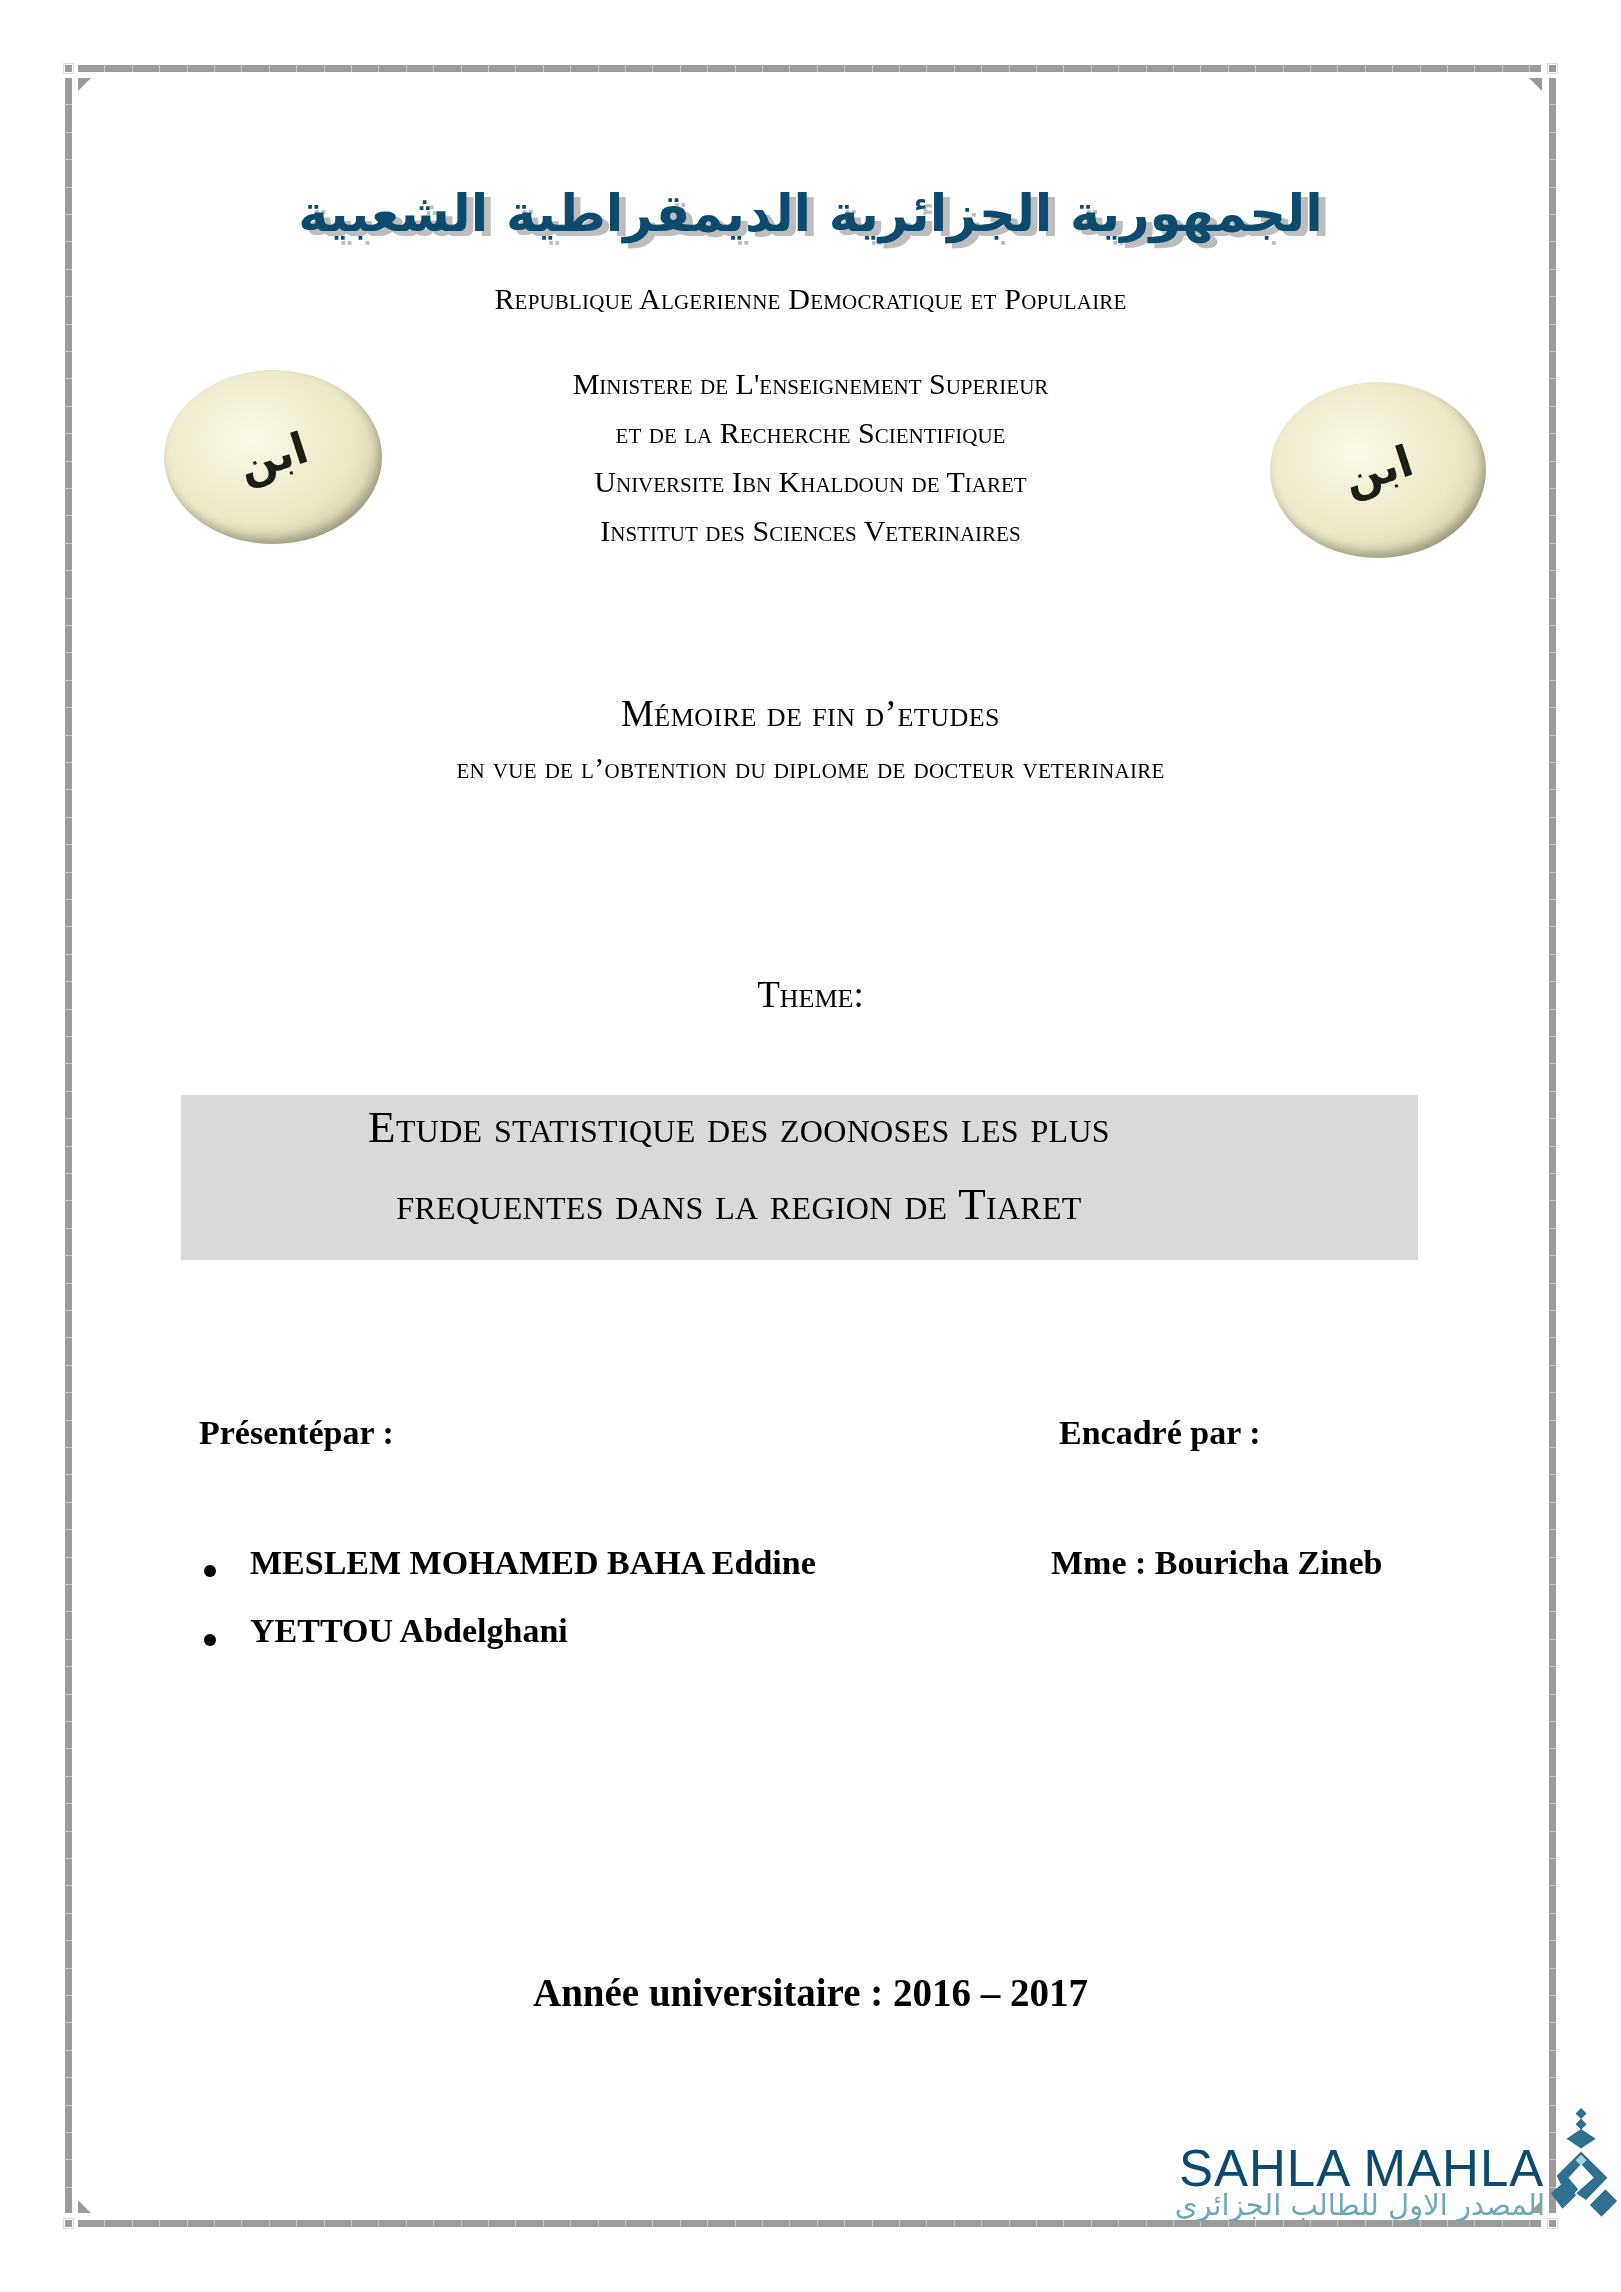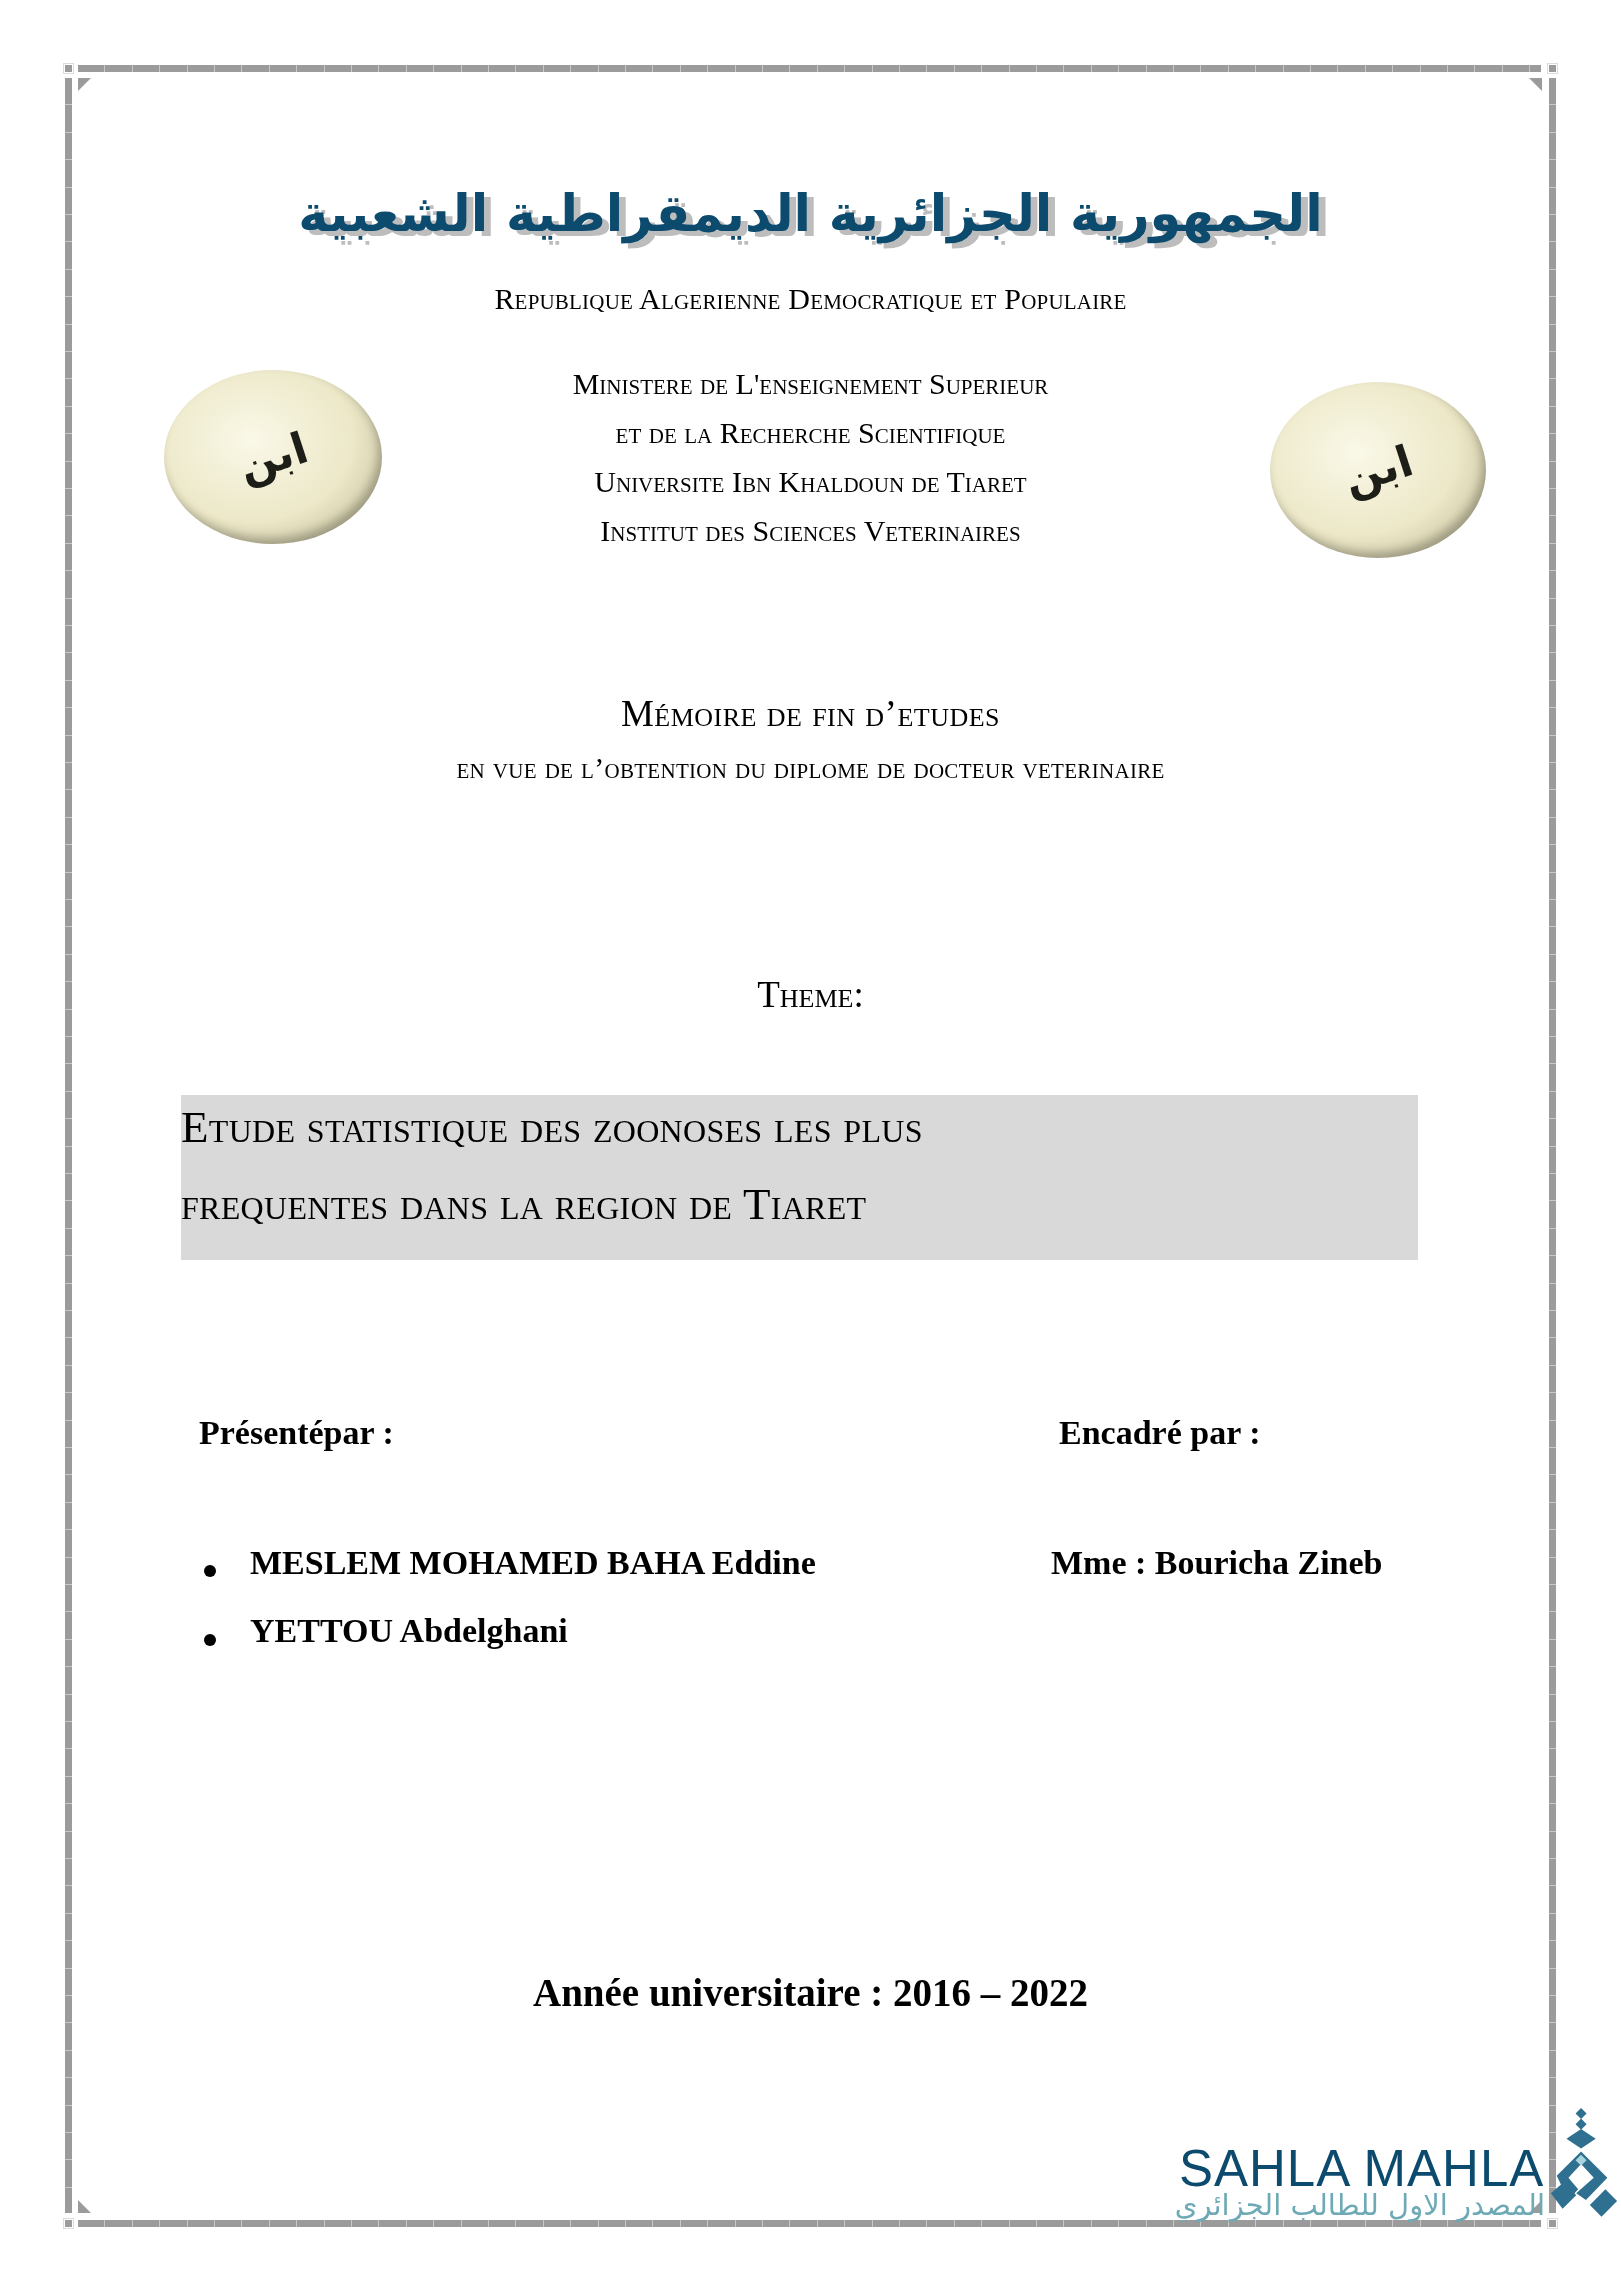--- a/index.html
+++ b/index.html
@@ -22,21 +22,21 @@
 
   .sc { font-variant: small-caps; }
   .republique { font-size:30px; letter-spacing:0.2px; }
   .ministry { font-size:30px; line-height:49px; }
 
   .memoire { font-size:37px; font-variant:small-caps; letter-spacing:0.5px; }
   .envue { font-size:30px; font-variant:small-caps; letter-spacing:0.3px; }
   .theme { font-size:37px; font-variant:small-caps; }
 
   .theme-box { position:absolute; left:181px; top:1095px; width:1237px; height:165px; background:#d9d9d9; }
-  .theme-title { position:absolute; left:181px; width:1096px; font-size:45px;
+  .theme-title { position:absolute; left:191px; width:1096px; text-align:center; font-size:45px;
                  font-variant:small-caps; white-space:nowrap; letter-spacing:0.3px; }
 
   .bold { font-weight:bold; font-family:"Liberation Serif", serif; }
   .label { font-size:34px; }
   .name { font-size:34px; }
   .bullet { position:absolute; width:11.8px; height:11.8px; border-radius:50%; background:#000; }
 
   .annee { font-size:39px; font-weight:bold; }
 
   
@@ -105,21 +105,21 @@
     <div class="abs bold name" style="left:250px;top:1544px;">MESLEM MOHAMED BAHA Eddine</div>
   </div>
   <div>
     <div class="bullet" style="left:204px;top:1634px;"></div>
     <div class="abs bold name" style="left:250px;top:1612px;">YETTOU Abdelghani</div>
   </div>
 </div>
 
 <div class="abs bold name" style="left:1051px;top:1544px;">Mme : Bouricha Zineb</div>
 
-<div class="center-line annee" style="top:1970px;">Année universitaire : 2016 – 2022</div>
+<div class="center-line annee" style="top:1970px;">Année universitaire : 2016 – 2017</div>
 
 <div>
   <div class="abs sahla" style="left:1179px;top:2139px;">SAHLA MAHLA</div>
   <div class="abs sahla-ar" style="left:1179px;top:2188px;width:366px;text-align:right;">المصدر الاول للطالب الجزائري</div>
   <svg class="abs" style="left:1547px;top:2107px;" width="74" height="118" viewBox="0 0 76 120">
     <rect x="31" y="2" width="8" height="8" fill="#2f6f8f" transform="rotate(45 35 6)"></rect>
     <rect x="31" y="13" width="8" height="8" fill="#2f6f8f" transform="rotate(45 35 17)"></rect>
     <path d="M20 32 L35 22 L50 32 L35 42 Z" fill="#2f6f8f"></path>
     <path d="M10 70 L35 45 L62 72 L40 95 L30 88 L48 72 L35 58 L22 72 L32 84 L22 95 Z" fill="#2f6f8f"></path>
     <rect x="31" y="50" width="8" height="8" fill="#a8d4de" transform="rotate(45 35 54)"></rect>

